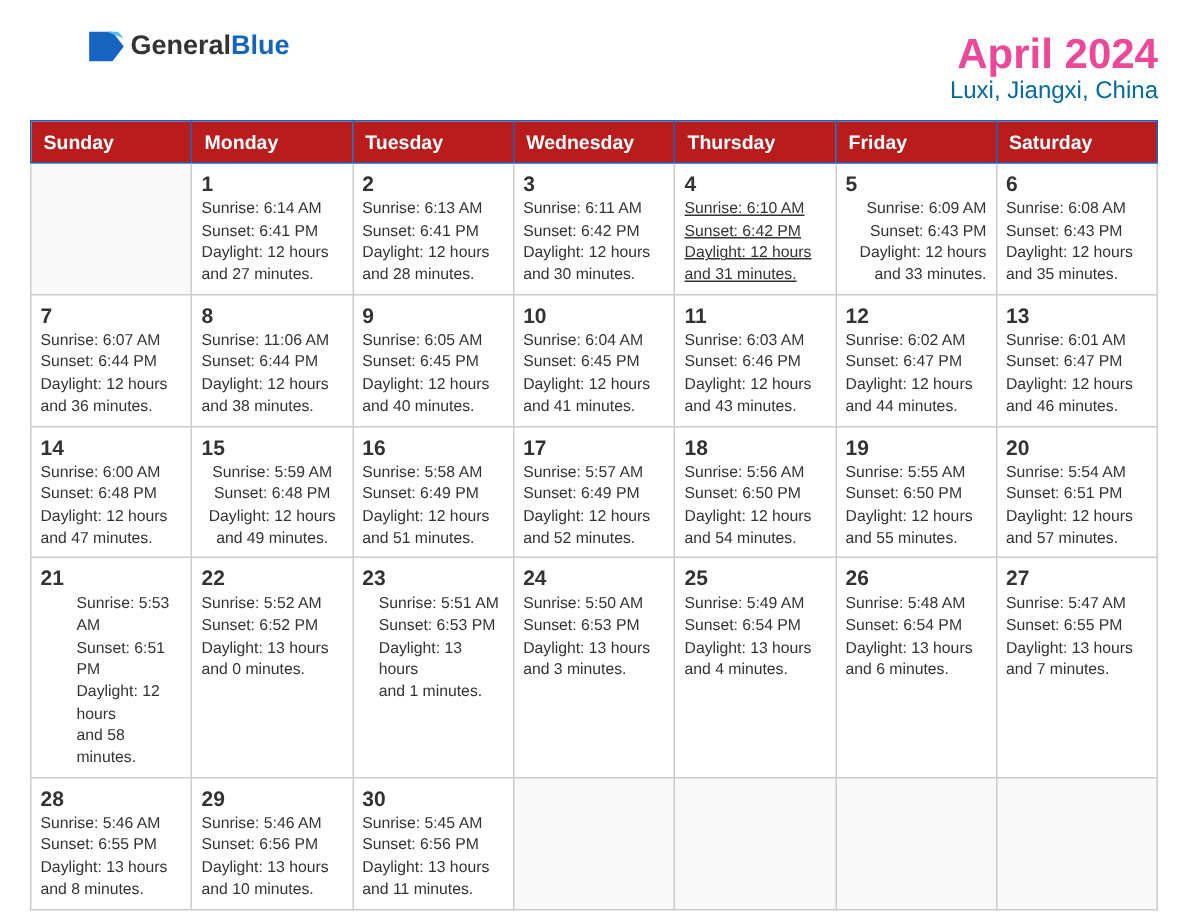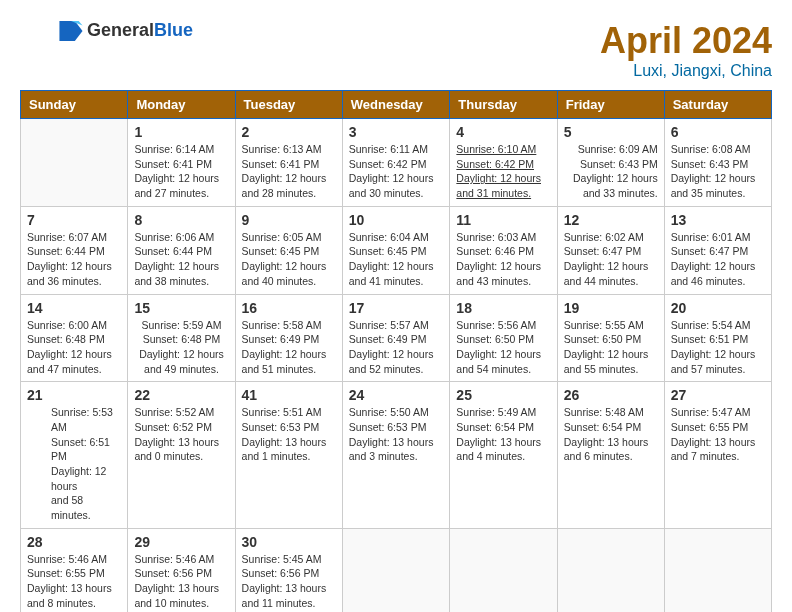--- a/index.html
+++ b/index.html
@@ -33,34 +33,34 @@
       color: #1565c0;
     }
     .logo-icon {
       width: 24px;
       height: 20px;
     }
     .title-section {
       text-align: right;
     }
     .month-title {
-      font-size: 36px;
-      font-weight: bold;
-      color: #a16207;
+      font-size: 28px;
+      font-weight: bold;
+      color: #ec4899;
     }
     .location-title {
       font-size: 16px;
       color: #0369a1;
     }
     .calendar {
       width: 100%;
       border-collapse: collapse;
     }
     .calendar th {
-      background-color: #a16207;
+      background-color: #b91c1c;
       color: white;
       text-align: left;
       padding: 6px 8px;
       font-size: 13px;
       font-weight: bold;
       border: 1px solid #1565c0;
     }
     .calendar td {
       border: 1px solid #ccc;
       vertical-align: top;
@@ -166,21 +166,21 @@
       <tr>
         <td>
           <span class="day-number">7</span>
           <div class="day-info" style="white-space: pre-line;">Sunrise: 6:07 AM
 Sunset: 6:44 PM
 Daylight: 12 hours
 and 36 minutes.</div>
         </td>
         <td>
           <span class="day-number">8</span>
-          <div class="day-info" style="white-space: pre-line;">Sunrise: 6:06 AM
+          <div class="day-info" style="white-space: pre-line;">Sunrise: 11:06 AM
 Sunset: 6:44 PM
 Daylight: 12 hours
 and 38 minutes.</div>
         </td>
         <td>
           <span class="day-number">9</span>
           <div class="day-info" style="white-space: pre-line;">Sunrise: 6:05 AM
 Sunset: 6:45 PM
 Daylight: 12 hours
 and 40 minutes.</div>
@@ -274,22 +274,22 @@
 and 58 minutes.</div>
         </td>
         <td>
           <span class="day-number">22</span>
           <div class="day-info" style="white-space: pre-line;">Sunrise: 5:52 AM
 Sunset: 6:52 PM
 Daylight: 13 hours
 and 0 minutes.</div>
         </td>
         <td>
-          <span class="day-number">41</span>
-          <div class="day-info" style="white-space: pre-line;">Sunrise: 5:51 AM
+          <span class="day-number">23</span>
+          <div class="day-info" style="white-space: pre-line; margin-left: 11px;">Sunrise: 5:51 AM
 Sunset: 6:53 PM
 Daylight: 13 hours
 and 1 minutes.</div>
         </td>
         <td>
           <span class="day-number">24</span>
           <div class="day-info" style="white-space: pre-line;">Sunrise: 5:50 AM
 Sunset: 6:53 PM
 Daylight: 13 hours
 and 3 minutes.</div>

